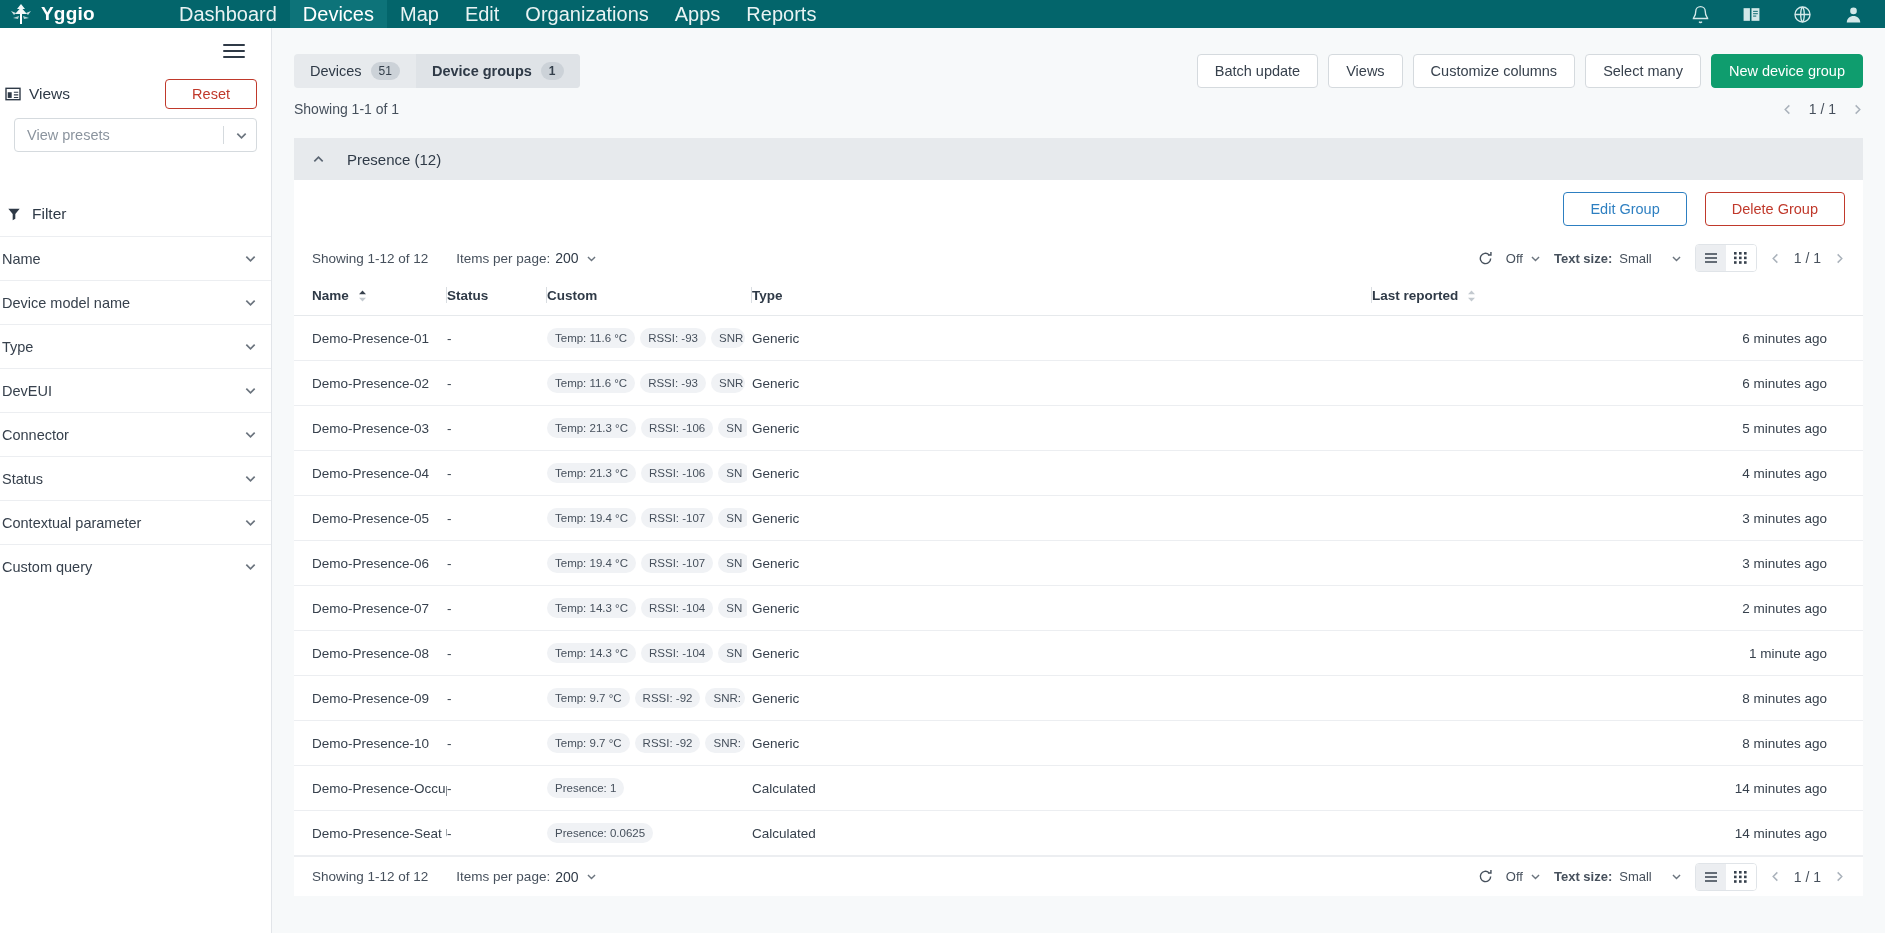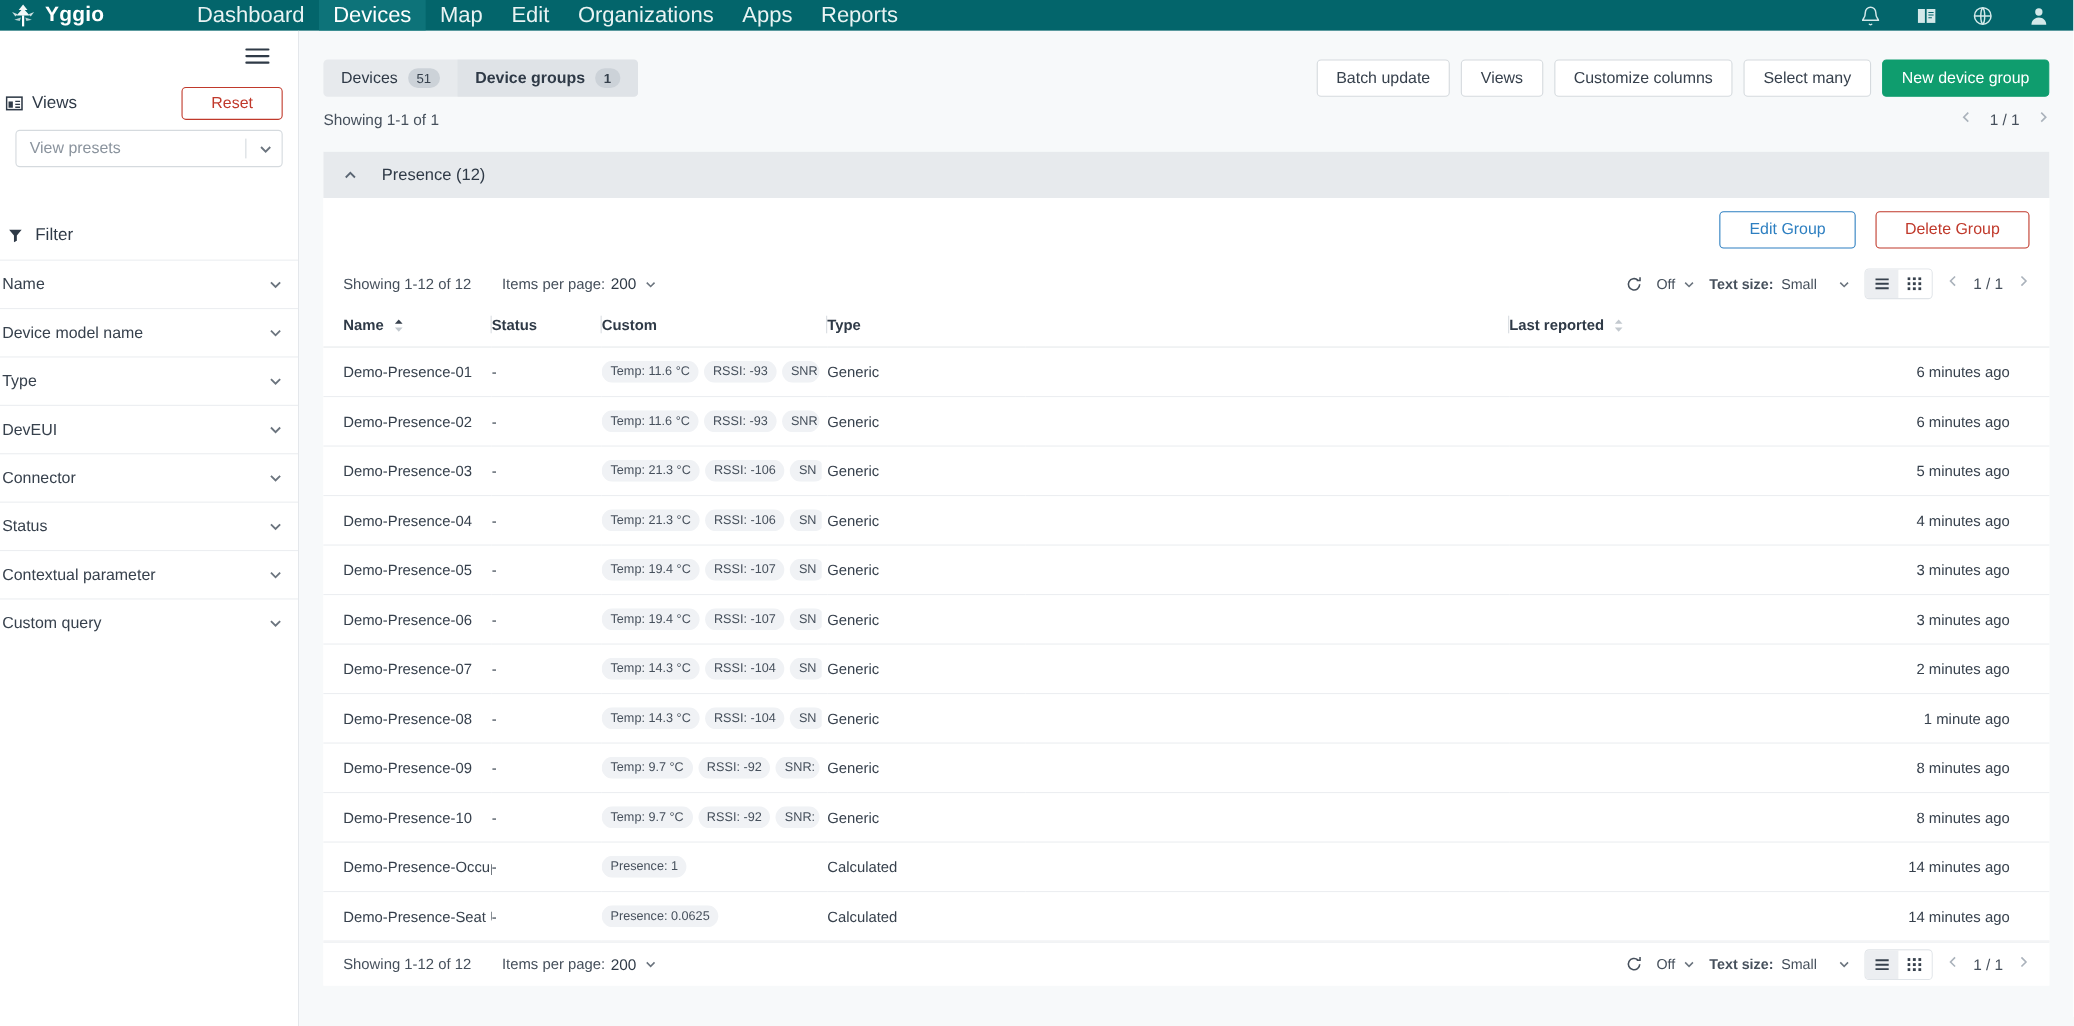--- a/index.html
+++ b/index.html
@@ -96,21 +96,21 @@
     border: 1px solid #d5dade; background: #fff; border-radius: 4px;
     font-size: 14.5px; color: #37414d; padding: 8px 17px; cursor: pointer;
     font-family: inherit; white-space: nowrap;
   }
   .tbtn.primary { background: #0f9d6e; border-color: #0f9d6e; color: #fff; }
 
   .showing-bar {
     display: flex; align-items: center; height: 42px; padding: 0 22px;
   }
   .showing-text { font-size: 14px; color: #46505c; }
-  .pager { margin-left: auto; display: flex; gap: 16px; }
+  .pager { margin-left: auto; display: flex; align-items: center; gap: 16px; }
   .pg-arrow { width: 11px; height: 11px; cursor: pointer; }
   .pg-num { font-size: 14px; color: #46505c; }
 
   
   .group-card { margin: 8px 22px 0 22px; background: #fff; }
   .group-head {
     height: 42px; background: #e7eaed; display: flex; align-items: center;
     padding-left: 18px; gap: 22px;
   }
   .group-title { font-size: 15px; color: #2f3a47; }

